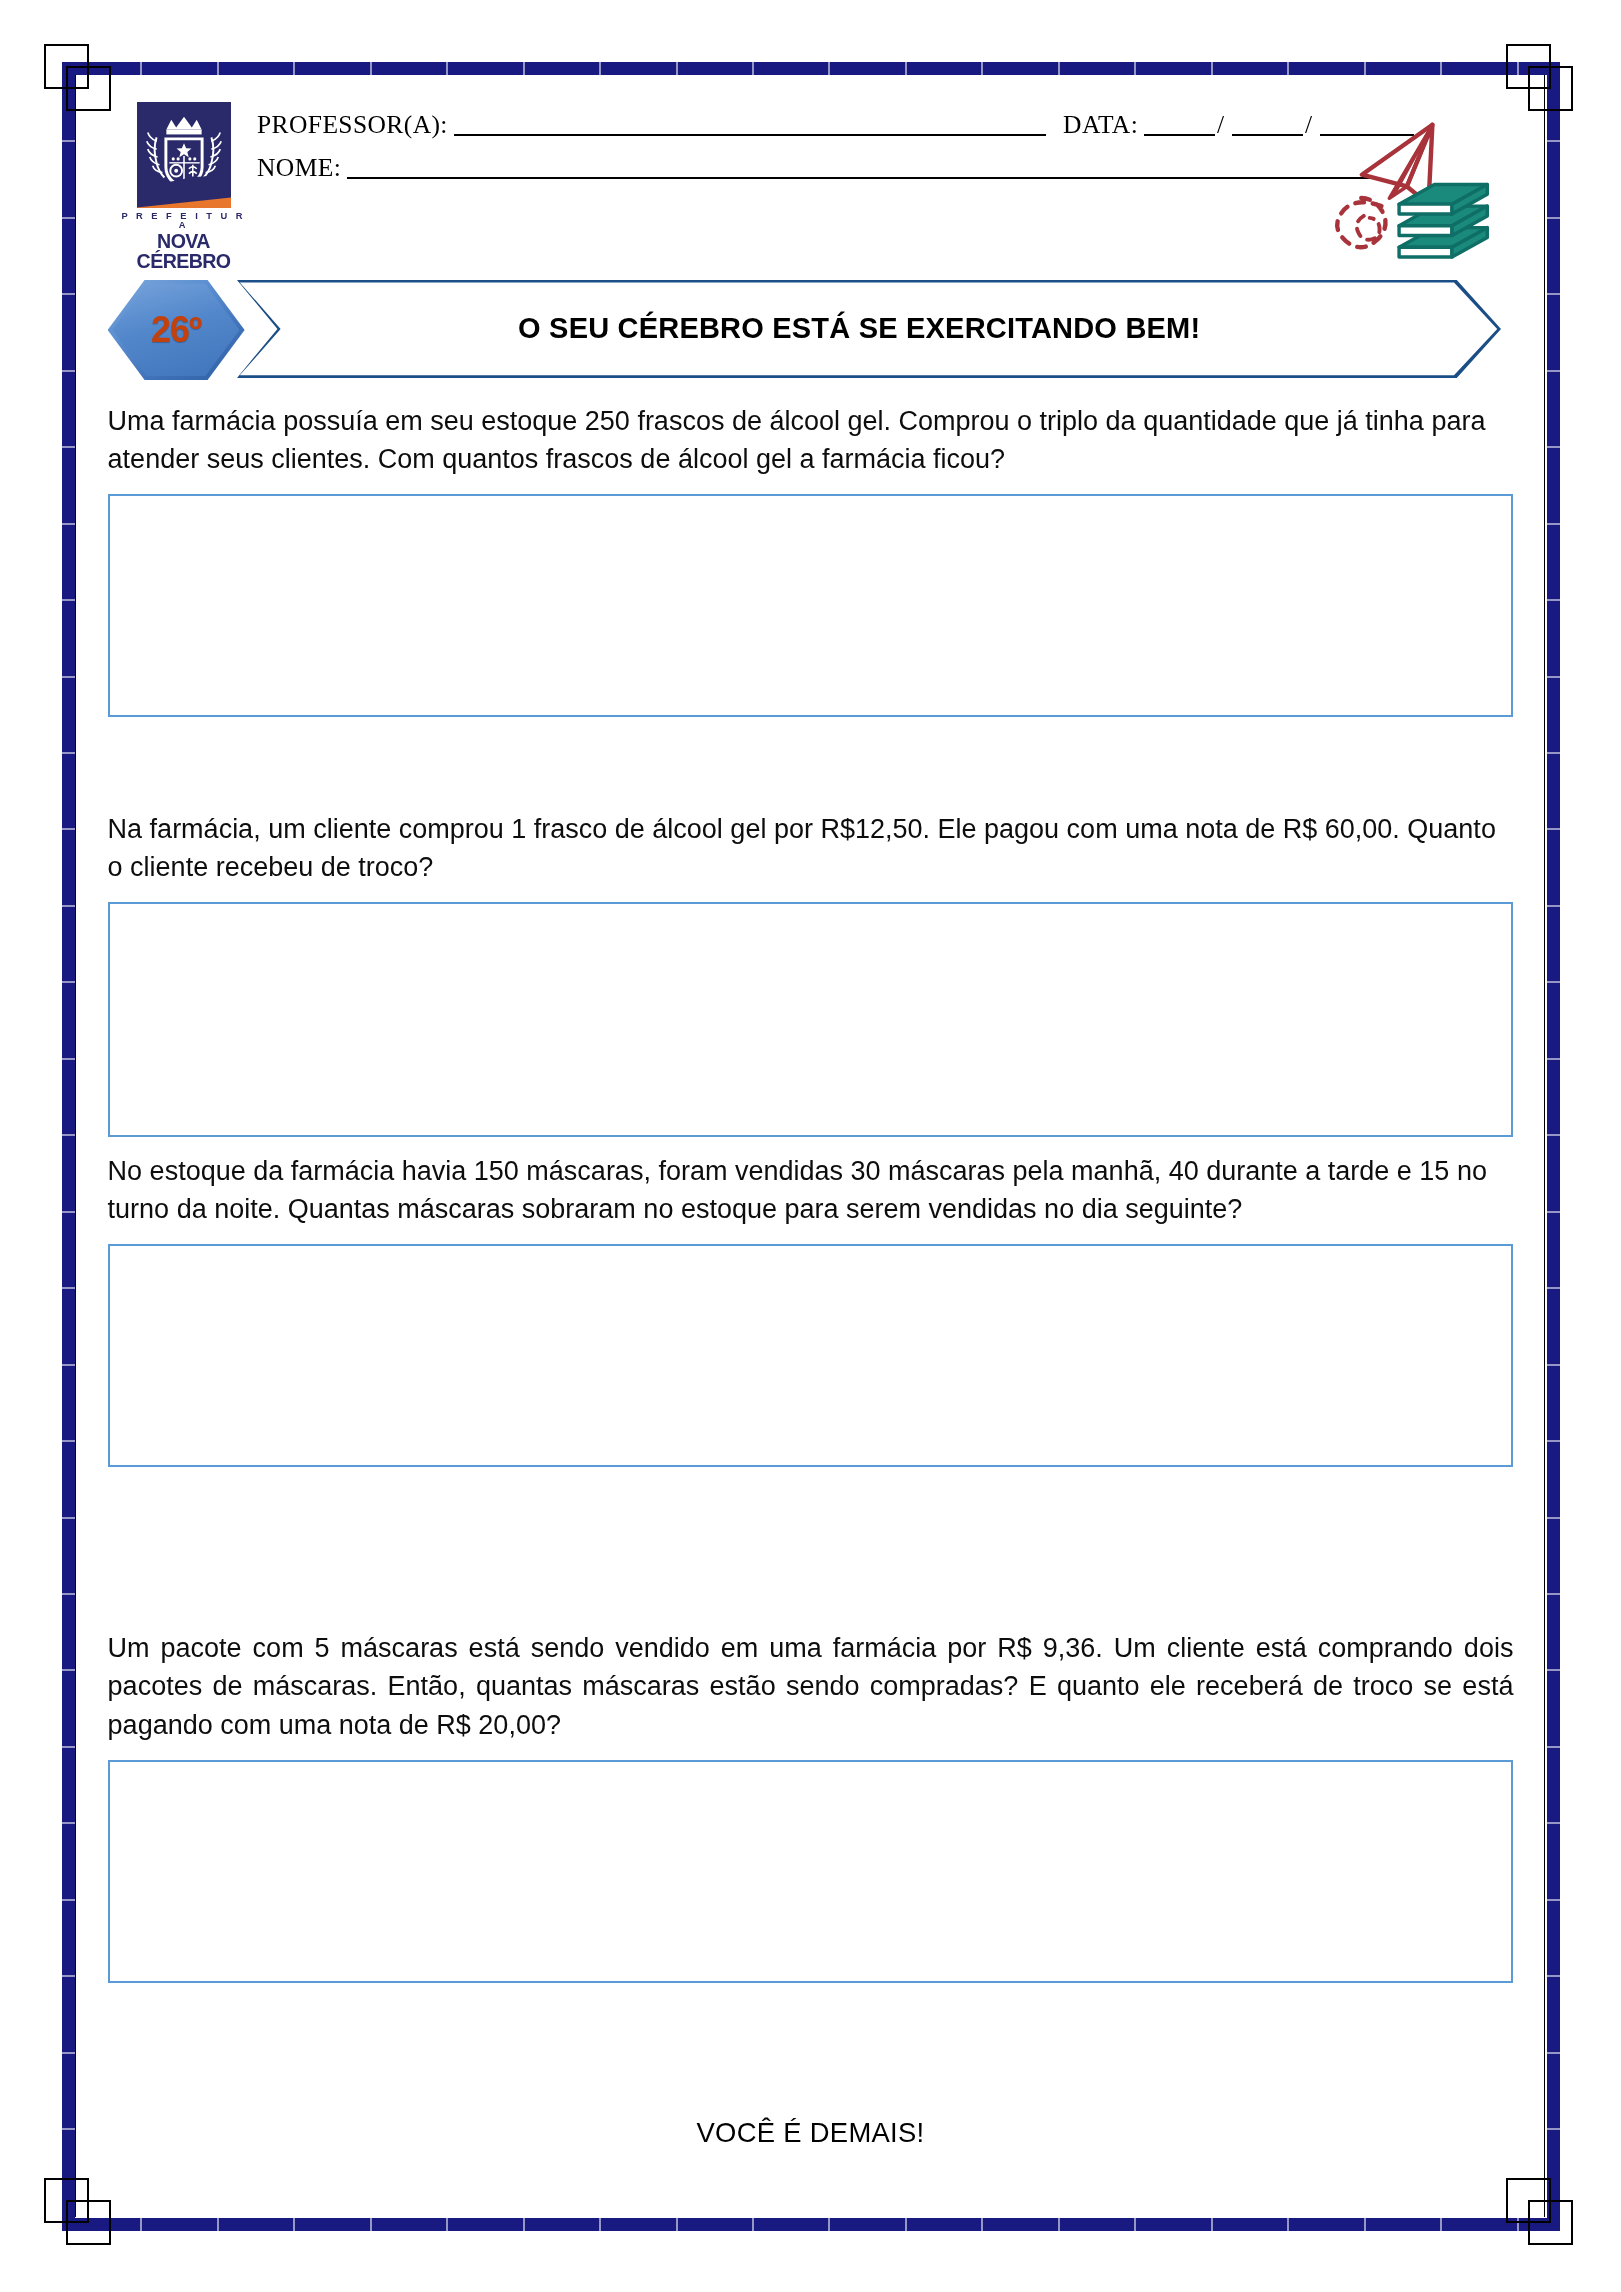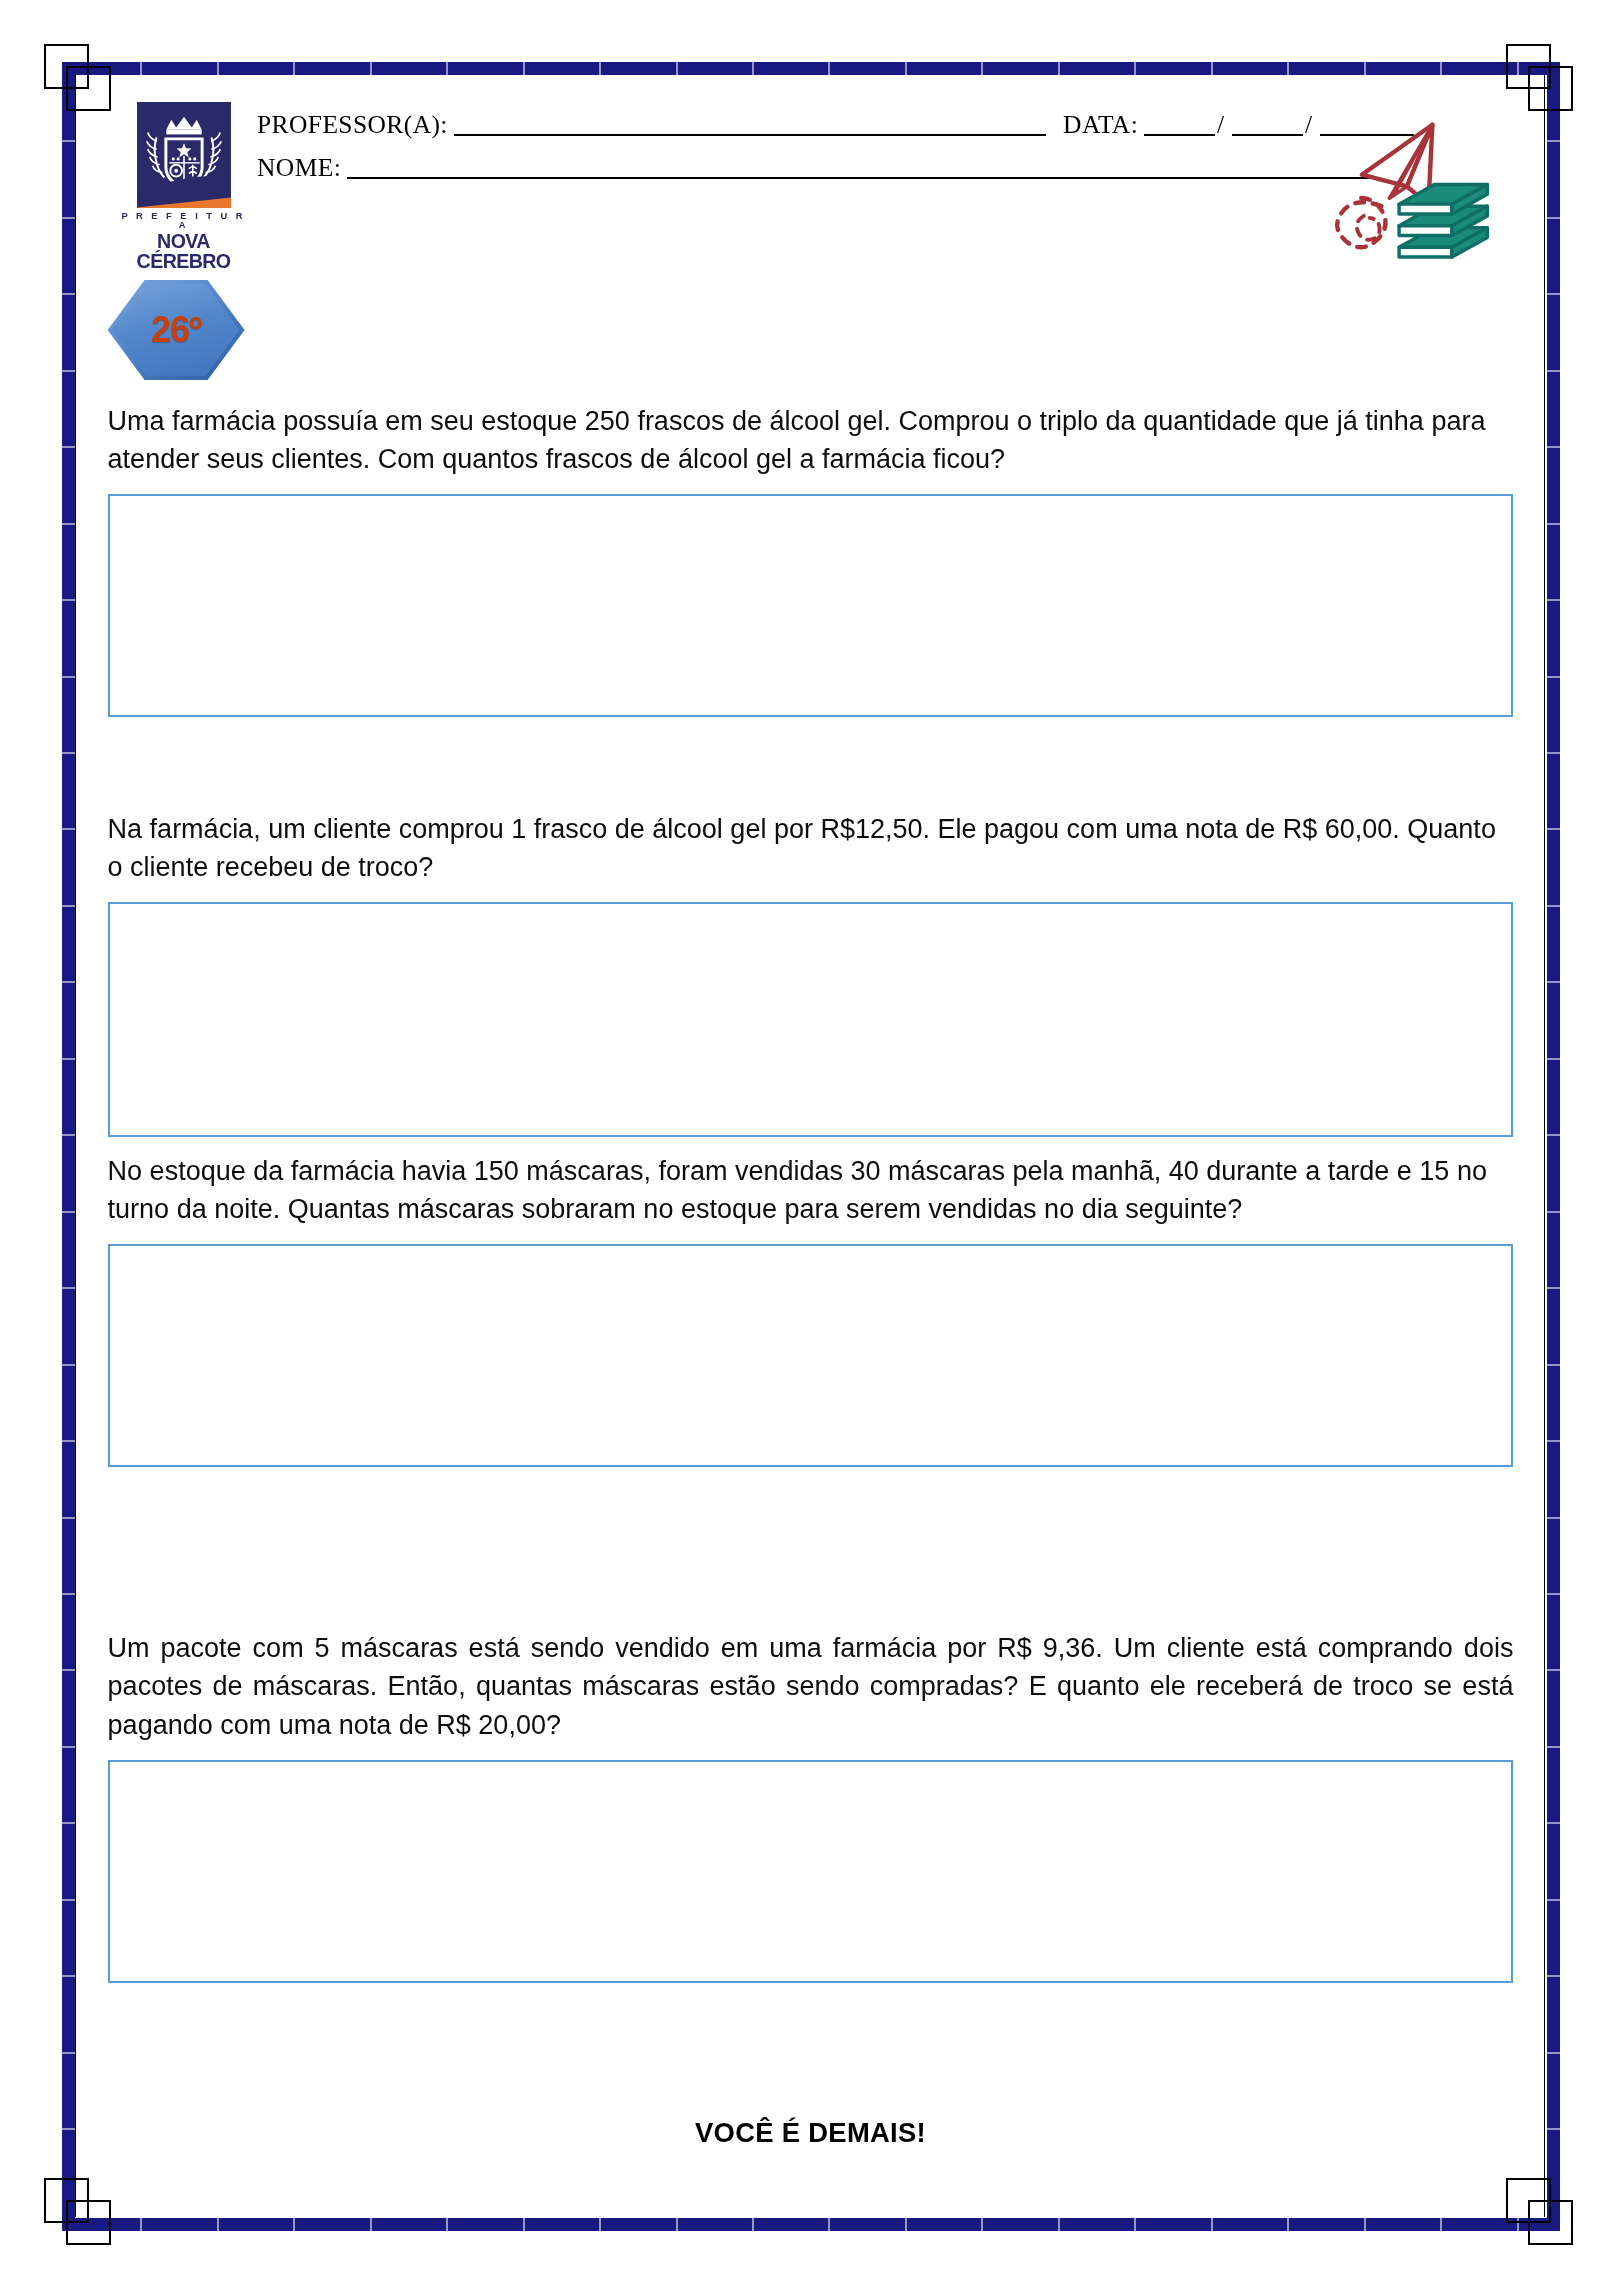--- a/index.html
+++ b/index.html
@@ -298,21 +298,21 @@
   }
 
   
   .footer {
     position: absolute;
     left: 0;
     top: 2027px;
     width: 1441px;
     text-align: center;
     font-size: 27.4px;
-    font-weight: bold;
+    font-weight: normal;
     color: #000;
     letter-spacing: 0.3px;
   }
 </style>
 </head>
 <body>
 
 <div class="page">
 
   <div class="border-band"></div>
@@ -525,20 +525,25 @@
         </svg>
       </div>
     </div>
 
     <div class="banner-zone">
       <div class="hexbadge">
         <div class="hx"></div>
         <div class="hx-in"></div>
         <div class="hx-num">26º</div>
       </div>
+      <div class="banner">
+        <div class="shape"></div>
+        <div class="shape-in"></div>
+        <div class="btxt">O SEU CÉREBRO ESTÁ SE EXERCITANDO BEM!</div>
+      </div>
     </div>
 
     <div class="qblock" style="top:312px;">
       <div class="qtext">Uma farmácia possuía em seu estoque 250 frascos de álcool gel. Comprou o triplo da quantidade que já tinha para atender seus clientes. Com quantos frascos de álcool gel a farmácia ficou?</div>
       <div class="abox" style="height:223px;"></div>
     </div>
 
     <div class="qblock" style="top:720px;">
       <div class="qtext">Na farmácia, um cliente comprou 1 frasco de álcool gel por R$12,50. Ele pagou com uma nota de R$ 60,00. Quanto o cliente recebeu de troco?</div>
       <div class="abox" style="height:235px;"></div>

